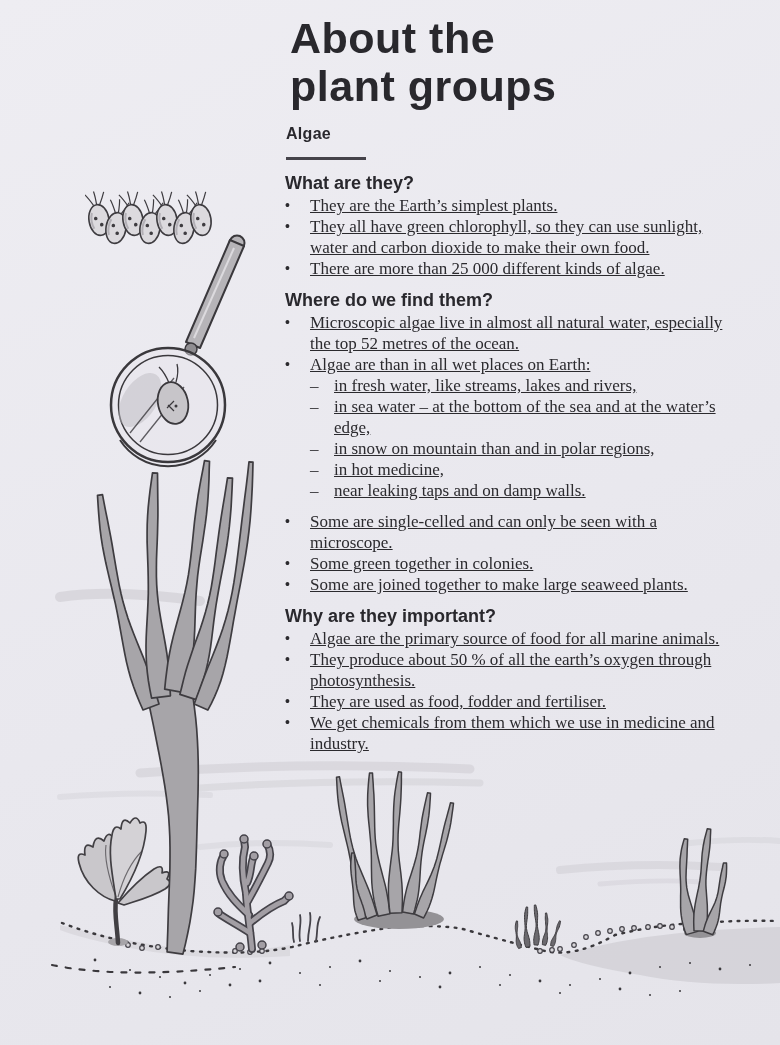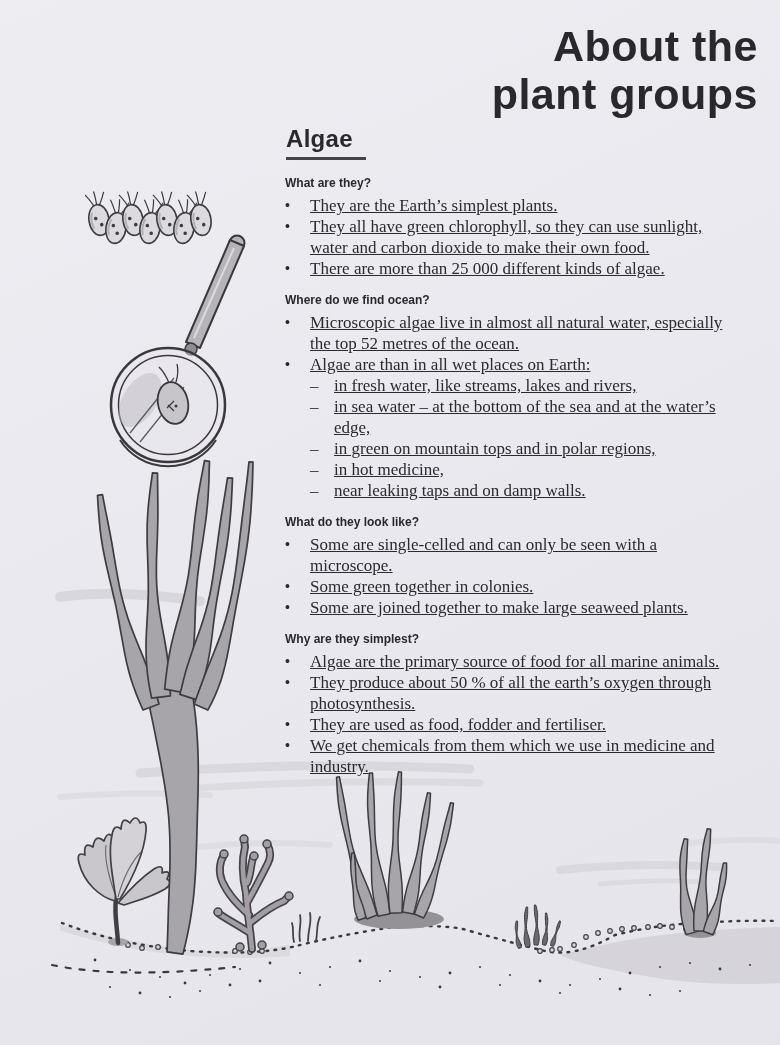--- a/index.html
+++ b/index.html
@@ -2,34 +2,34 @@
 <html><head>
 <meta charset="utf-8">
 <style>
   html,body{margin:0;padding:0;}
   body{
     width:780px;height:1045px;position:relative;overflow:hidden;
     background:linear-gradient(155deg,#eeedf2 0%,#e9e8ee 55%,#e5e4ea 100%);
     font-family:"Liberation Serif",serif;color:#2b2a2e;
   }
   .title{
-    position:absolute;left:290px;top:14px;width:460px;margin:8px;text-align:right;
+    position:absolute;left:290px;top:14px;width:460px;margin:0;text-align:left;
     font-family:"Liberation Sans",sans-serif;font-weight:700;font-size:43px;
     line-height:48px;letter-spacing:.5px;color:#29282d;
   }
   .algae{
     position:absolute;left:286px;top:125px;margin:0;
-    font-family:"Liberation Sans",sans-serif;font-weight:700;font-size:24px;color:#29282d;
+    font-family:"Liberation Sans",sans-serif;font-weight:700;font-size:16px;color:#29282d;
     letter-spacing:.3px;
   }
   .algae-underline{position:absolute;left:286px;top:157px;width:80px;height:2.5px;background:#45434a;}
   .content{position:absolute;left:285px;top:172px;width:474px;font-size:17px;line-height:21px;z-index:5;}
   .topic{margin:0 0 10px 0;}
   .topic h3{
-    font-family:"Liberation Sans",sans-serif;font-size:12px;line-height:22px;
+    font-family:"Liberation Sans",sans-serif;font-size:18px;line-height:22px;
     margin:0 0 1px 0;color:#29282d;
   }
   .row{display:flex;}
   .marker{flex:0 0 25px;font-family:"Liberation Sans",sans-serif;font-size:14px;line-height:21px;}
   .row.sub{margin-left:25px;}
   .row.sub .marker{flex-basis:24px;font-family:"Liberation Serif",serif;font-size:17px;}
   .txt{white-space:pre-line;flex:1;text-decoration:underline;}
   svg{position:absolute;pointer-events:none;}
   #colony-svg{left:85px;top:176px;}
   #magnifier-svg{left:70px;top:228px;z-index:3;}
@@ -55,70 +55,69 @@
         <span class="marker">•</span>
         <span class="txt">They all have green chlorophyll, so they can use sunlight,
 water and carbon dioxide to make their own food.</span>
       </div>
       <div class="row">
         <span class="marker">•</span>
         <span class="txt">There are more than 25 000 different kinds of algae.</span>
       </div>
     </section>
     <section class="topic">
-      <h3>Where do we find ocean?</h3>
+      <h3>Where do we find them?</h3>
       <div class="row">
         <span class="marker">•</span>
         <span class="txt">Microscopic algae live in almost all natural water, especially
 the top 52 metres of the ocean.</span>
       </div>
       <div class="row">
         <span class="marker">•</span>
         <span class="txt">Algae are than in all wet places on Earth:</span>
       </div>
       <div class="row sub">
         <span class="marker">–</span>
         <span class="txt">in fresh water, like streams, lakes and rivers,</span>
       </div>
       <div class="row sub">
         <span class="marker">–</span>
         <span class="txt">in sea water – at the bottom of the sea and at the water’s
 edge,</span>
       </div>
       <div class="row sub">
         <span class="marker">–</span>
-        <span class="txt">in green on mountain tops and in polar regions,</span>
+        <span class="txt">in snow on mountain than and in polar regions,</span>
       </div>
       <div class="row sub">
         <span class="marker">–</span>
         <span class="txt">in hot medicine,</span>
       </div>
       <div class="row sub">
         <span class="marker">–</span>
         <span class="txt">near leaking taps and on damp walls.</span>
       </div>
     </section>
     <section class="topic">
-      <h3>What do they look like?</h3>
       <div class="row">
         <span class="marker">•</span>
         <span class="txt">Some are single-celled and can only be seen with a
 microscope.</span>
       </div>
       <div class="row">
         <span class="marker">•</span>
         <span class="txt">Some green together in colonies.</span>
       </div>
       <div class="row">
         <span class="marker">•</span>
         <span class="txt">Some are joined together to make large seaweed plants.</span>
       </div>
     </section>
     <section class="topic">
-      <h3>Why are they simplest?</h3>
+      <h3>Why are they important?</h3>
       <div class="row">
         <span class="marker">•</span>
         <span class="txt">Algae are the primary source of food for all marine animals.</span>
       </div>
       <div class="row">
         <span class="marker">•</span>
         <span class="txt">They produce about 50 % of all the earth’s oxygen through
 photosynthesis.</span>
       </div>
       <div class="row">

